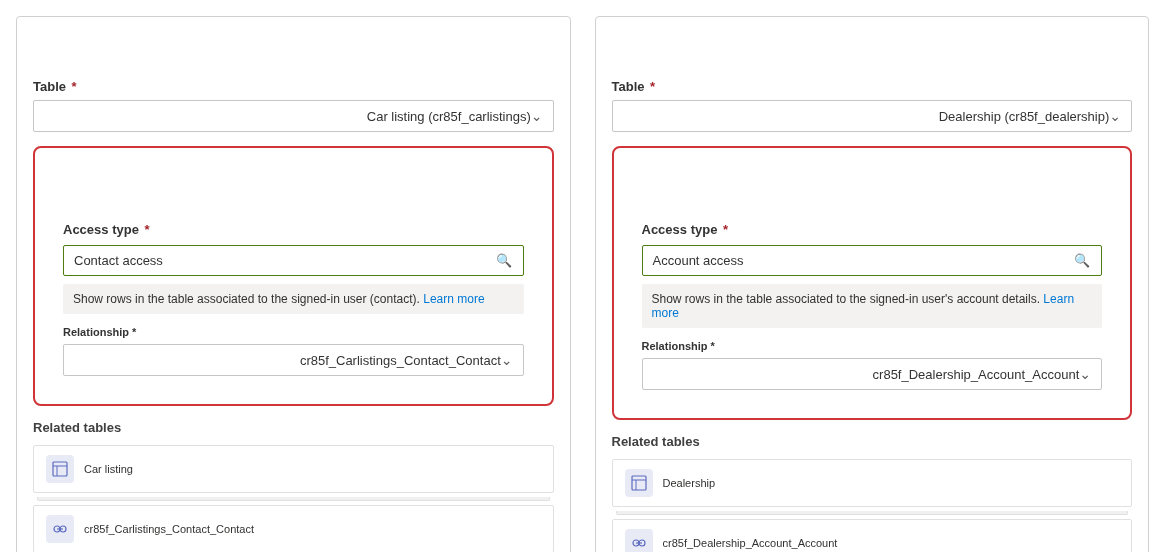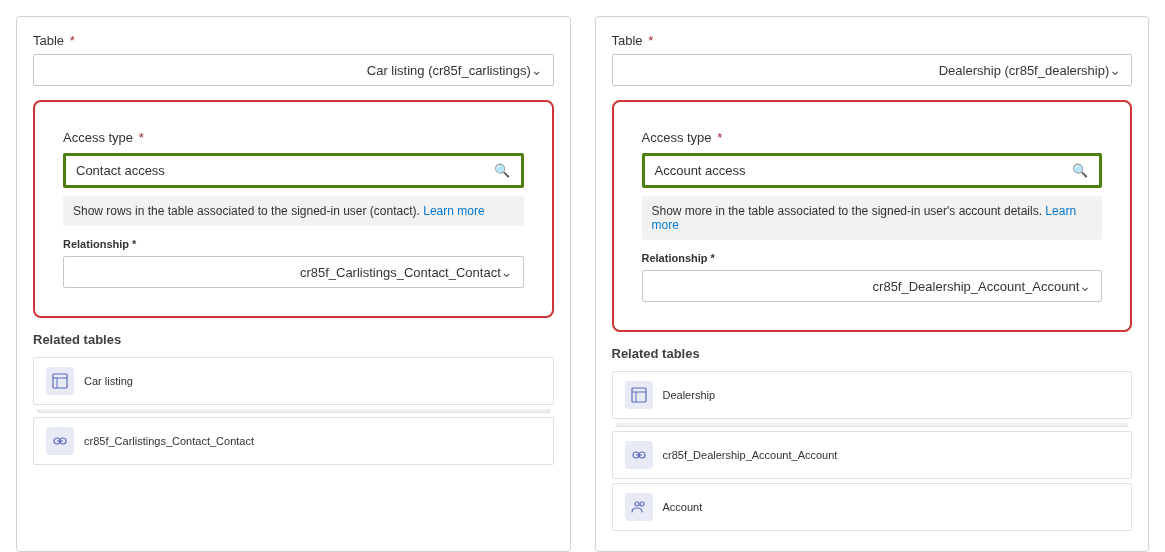--- a/index.html
+++ b/index.html
@@ -15,23 +15,24 @@
       gap: 24px;
     }
     .panel {
       flex: 1;
       border: 1px solid #d0d0d0;
       border-radius: 4px;
       padding: 16px;
       background: #fff;
     }
     .field-label {
-      font-weight: 400;
+      font-weight: 700;
       margin-bottom: 6px;
       font-size: 13px;
+      margin-top: 46px;
     }
     .field-label .required {
       color: #a4262c;
       margin-left: 2px;
     }
     .dropdown-field {
       border: 1px solid #c8c6c4;
       border-radius: 2px;
       padding: 7px 10px;
       display: flex;
@@ -48,21 +49,21 @@
     .access-type-box {
       border: 2px solid #d13438;
       border-radius: 8px;
       padding: 28px;
       margin-bottom: 14px;
     }
     .access-type-box .field-label {
       margin-bottom: 8px;
     }
     .search-field {
-      border: 3px solid #4d7c0f;
+      border: 1px solid #4d7c0f;
       border-radius: 2px;
       padding: 7px 10px;
       display: flex;
       align-items: center;
       justify-content: space-between;
       background: #fff;
       margin-bottom: 8px;
     }
     .search-icon {
       color: #605e5c;
@@ -225,21 +226,21 @@
 
     <div class="access-type-box">
       <div class="field-label">
         Access type <span class="required">*</span>
       </div>
       <div class="search-field">
         <span>Account access</span>
         <span class="search-icon">🔍</span>
       </div>
       <div class="info-text">
-        <span>Show more in the table associated to the signed-in user's account details.</span>
+        <span>Show rows in the table associated to the signed-in user's account details.</span>
         <a class="learn-more" href="#">Learn more</a>
       </div>
 
       <div class="relationship-label">
         Relationship <span class="required">*</span>
       </div>
       <div class="dropdown-field" style="margin-bottom:0;">
         <span>cr85f_Dealership_Account_Account</span>
         <span class="chevron">⌄</span>
       </div>

